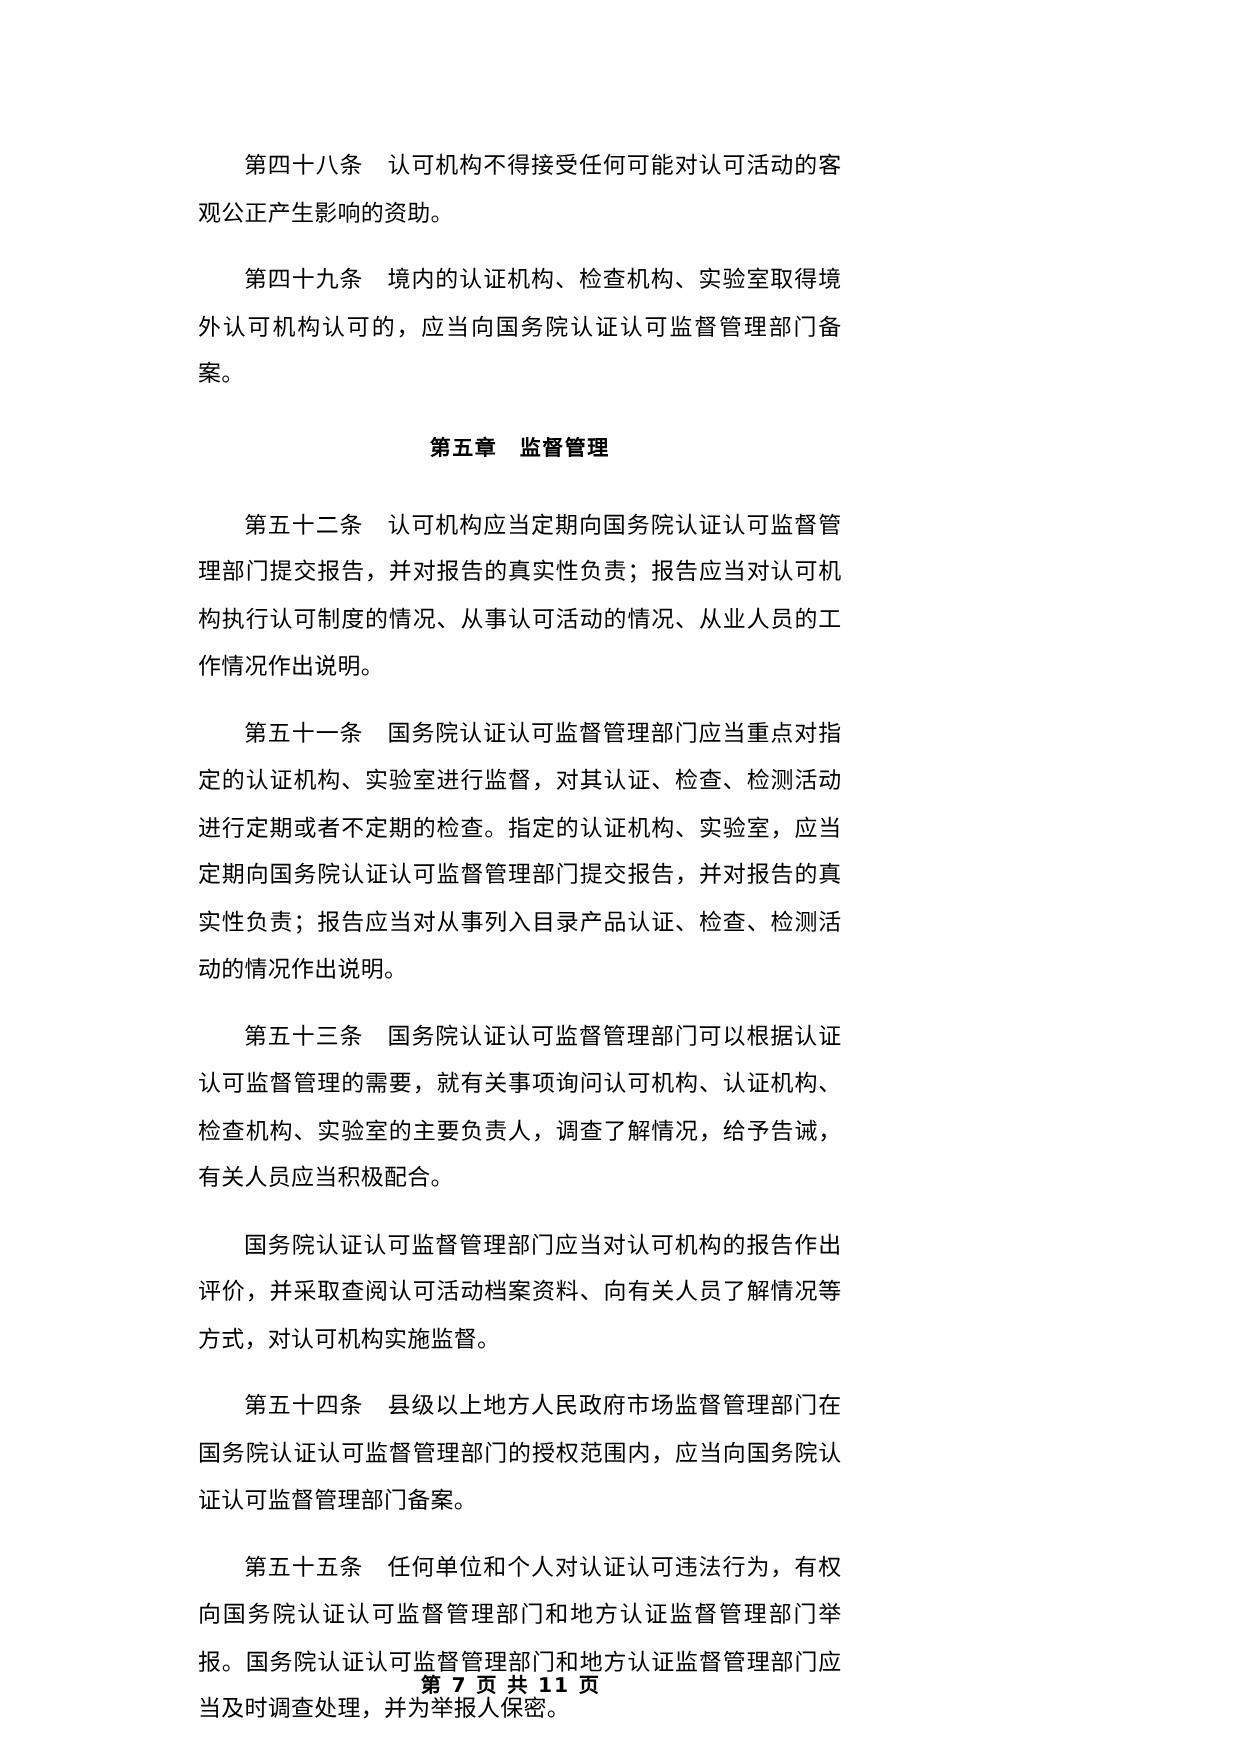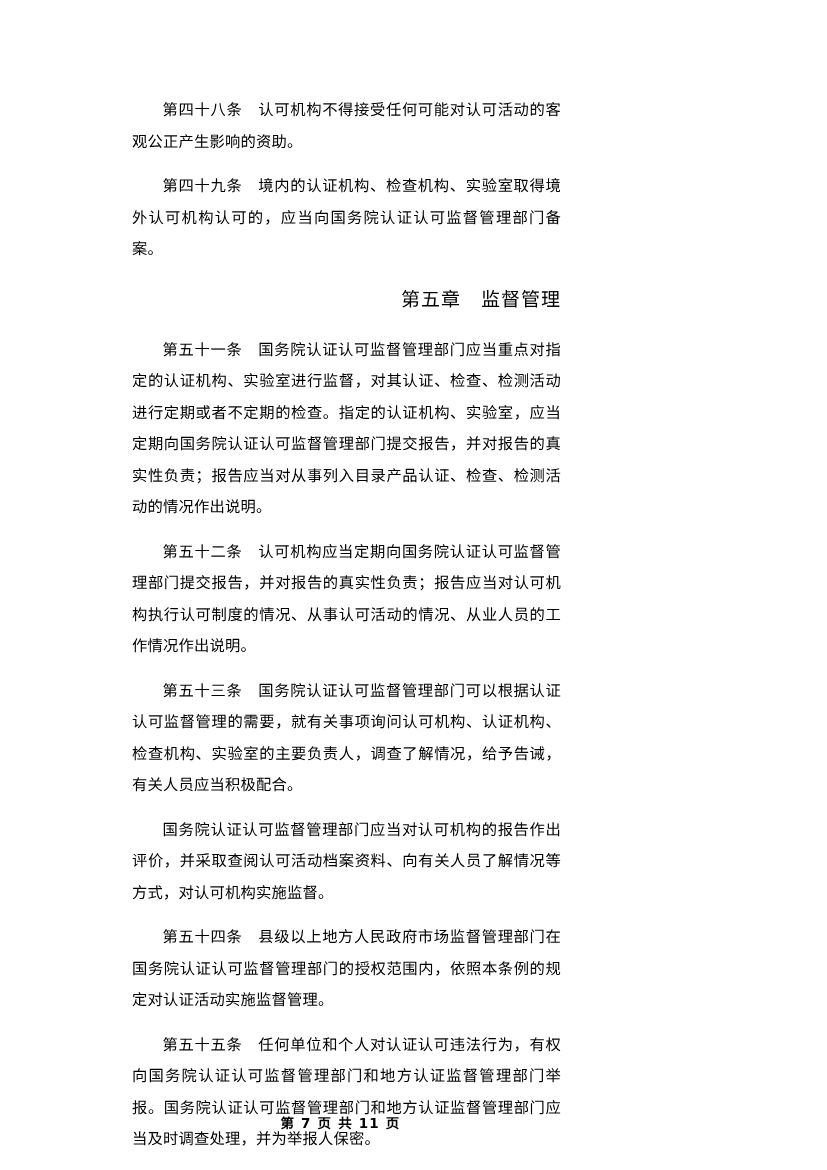--- a/index.html
+++ b/index.html
@@ -28,24 +28,24 @@
     text-align: justify;
     text-justify: inter-ideograph;
     margin: 0 0 13px 0;
     text-indent: 2em;
     letter-spacing: 0.2px;
   }
   .para.tight {
     margin-bottom: 24px;
   }
   .chapter {
-    font-size: 19px;
+    font-size: 14px;
     line-height: 31px;
-    font-weight: normal;
-    text-align: right;
+    font-weight: bold;
+    text-align: center;
     text-indent: 0;
     margin: 18px 0 20px 0;
     letter-spacing: 1px;
     font-family: "DejaVu Sans", "Liberation Sans", sans-serif;
   }
   .footer {
     position: absolute;
     left: 0;
     right: 0;
     bottom: 38px;
@@ -62,24 +62,24 @@
 </head>
 <body>
 
 <div class="page">
 
   <p class="para">第四十八条　认可机构不得接受任何可能对认可活动的客观公正产生影响的资助。</p>
   <p class="para">第四十九条　境内的认证机构、检查机构、实验室取得境外认可机构认可的，应当向国务院认证认可监督管理部门备案。</p>
 
   <h2 class="chapter">第五章　监督管理</h2>
 
+  <p class="para">第五十二条　认可机构应当定期向国务院认证认可监督管理部门提交报告，并对报告的真实性负责；报告应当对认可机构执行认可制度的情况、从事认可活动的情况、从业人员的工作情况作出说明。</p>
   <p class="para">第五十一条　国务院认证认可监督管理部门应当重点对指定的认证机构、实验室进行监督，对其认证、检查、检测活动进行定期或者不定期的检查。指定的认证机构、实验室，应当定期向国务院认证认可监督管理部门提交报告，并对报告的真实性负责；报告应当对从事列入目录产品认证、检查、检测活动的情况作出说明。</p>
-  <p class="para">第五十二条　认可机构应当定期向国务院认证认可监督管理部门提交报告，并对报告的真实性负责；报告应当对认可机构执行认可制度的情况、从事认可活动的情况、从业人员的工作情况作出说明。</p>
   <p class="para">第五十三条　国务院认证认可监督管理部门可以根据认证认可监督管理的需要，就有关事项询问认可机构、认证机构、检查机构、实验室的主要负责人，调查了解情况，给予告诫，有关人员应当积极配合。</p>
   <p class="para">国务院认证认可监督管理部门应当对认可机构的报告作出评价，并采取查阅认可活动档案资料、向有关人员了解情况等方式，对认可机构实施监督。</p>
-  <p class="para">第五十四条　县级以上地方人民政府市场监督管理部门在国务院认证认可监督管理部门的授权范围内，依照本条例的规定对认证活动实施监督管理。</p>
+  <p class="para">第五十四条　县级以上地方人民政府市场监督管理部门在国务院认证认可监督管理部门的授权范围内，应当向国务院认证认可监督管理部门备案。</p>
   <p class="para tight">第五十五条　任何单位和个人对认证认可违法行为，有权向国务院认证认可监督管理部门和地方认证监督管理部门举报。国务院认证认可监督管理部门和地方认证监督管理部门应当及时调查处理，并为举报人保密。</p>
 
   <div class="footer">
     <span class="num">第 7 页 共 11 页</span>
   </div>
 
 </div>
 
 </body></html>

